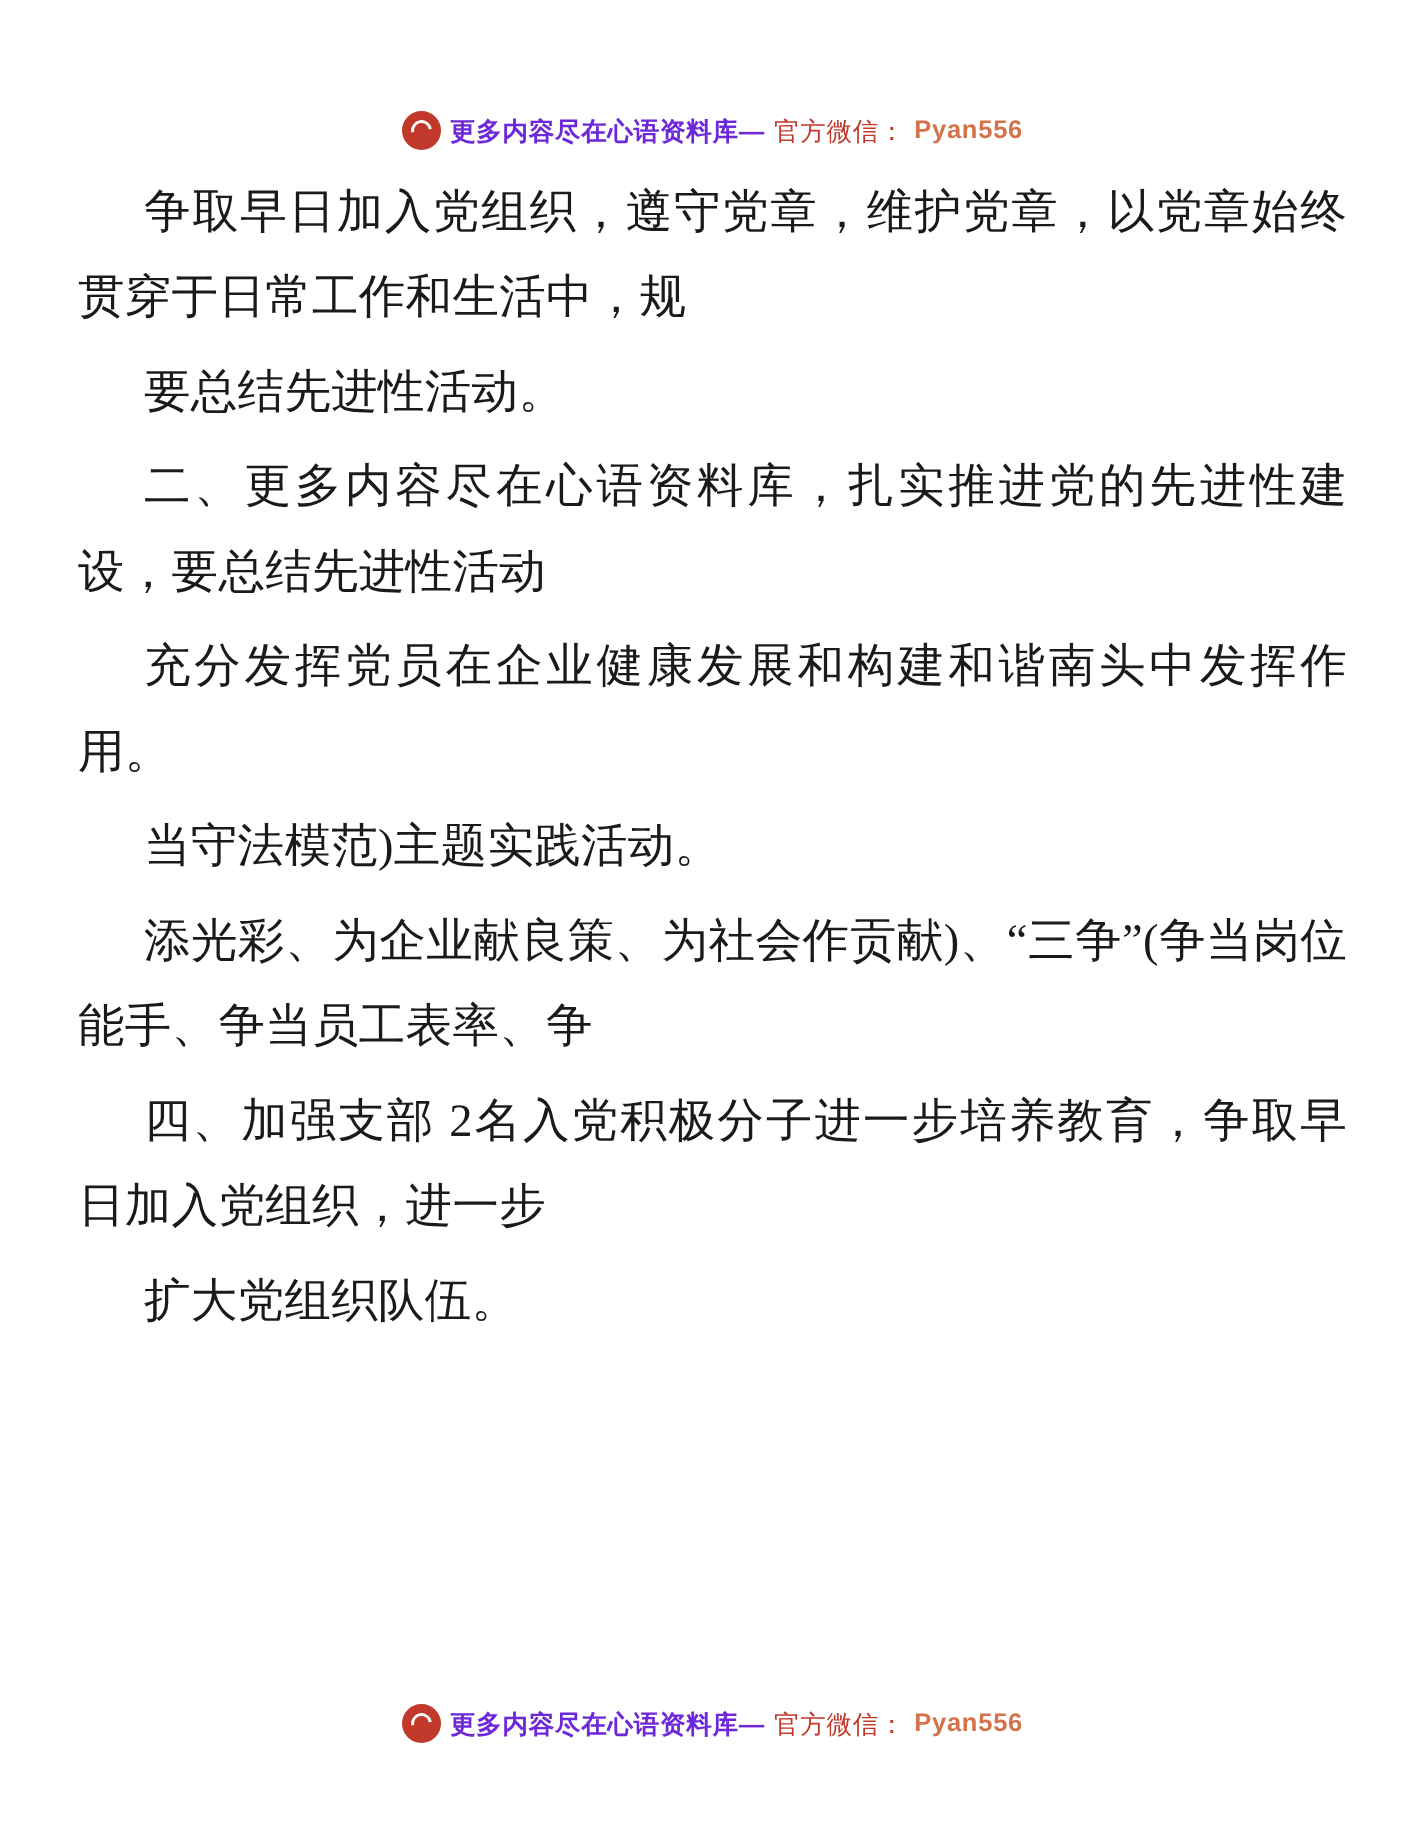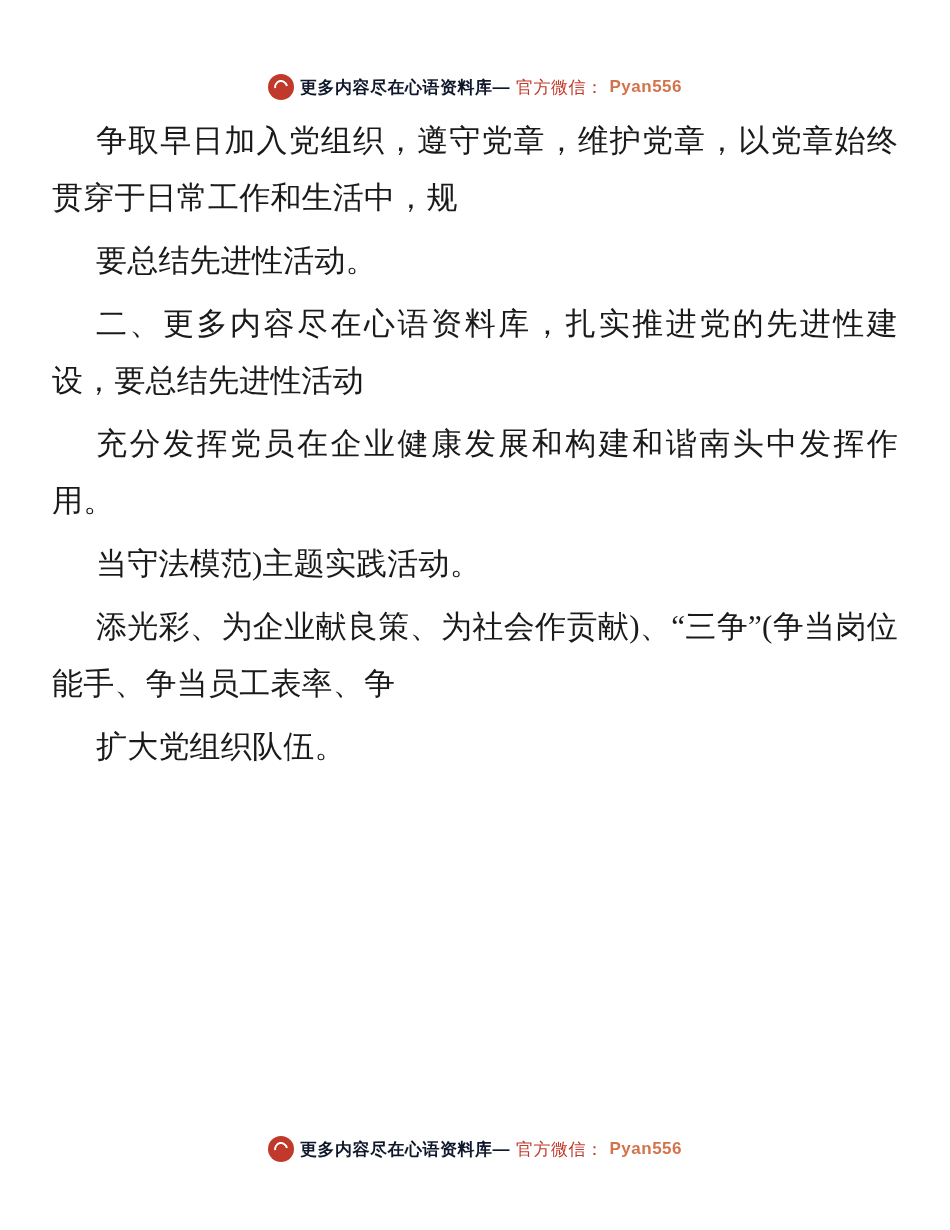--- a/index.html
+++ b/index.html
@@ -61,21 +61,21 @@
     top: 6px;
     width: 14px;
     height: 14px;
     border-radius: 50%;
     border: 2px solid #ffffff;
     border-right-color: transparent;
     border-bottom-color: transparent;
     transform: rotate(35deg);
     box-sizing: border-box;
   }
-  .wm-text-main { color: #0f172a; }
+  .wm-text-main { color: #6d28d9; }
   .wm-text-sub {
     color: #c0392b;
     font-weight: normal;
   }
   .wm-id {
     color: #d4724a;
     font-weight: bold;
   }
 
   
@@ -114,20 +114,21 @@
     <span class="wm-id">Pyan556</span>
   </div>
 
   <div class="content">
     <p class="para indent">争取早日加入党组织，遵守党章，维护党章，以党章始终贯穿于日常工作和生活中，规</p>
     <p class="para short">要总结先进性活动。</p>
     <p class="para indent">二、更多内容尽在心语资料库，扎实推进党的先进性建设，要总结先进性活动</p>
     <p class="para indent">充分发挥党员在企业健康发展和构建和谐南头中发挥作用。</p>
     <p class="para short">当守法模范)主题实践活动。</p>
     <p class="para indent">添光彩、为企业献良策、为社会作贡献)、“三争”(争当岗位能手、争当员工表率、争</p>
+    <p class="para indent">四、加强支部 2名入党积极分子进一步培养教育，争取早日加入党组织，进一步</p>
     <p class="para short">扩大党组织队伍。</p>
   </div>
 
   <div class="watermark watermark-bottom">
     <span class="wm-logo"></span>
     <span class="wm-text-main">更多内容尽在心语资料库—</span>
     <span class="wm-text-sub">官方微信：</span>
     <span class="wm-id">Pyan556</span>
   </div>
 

